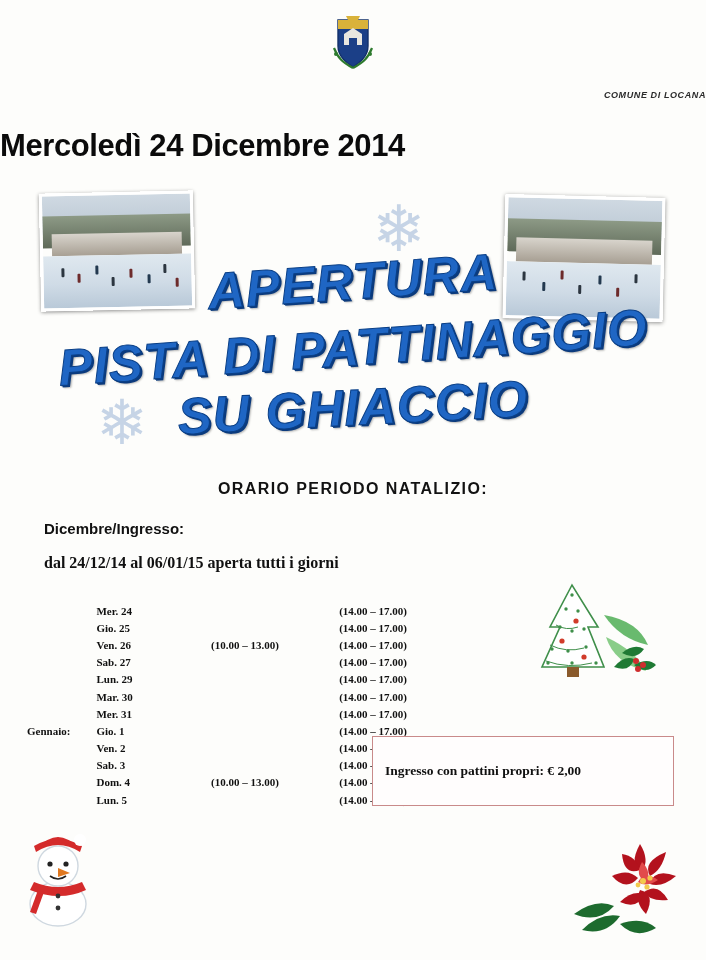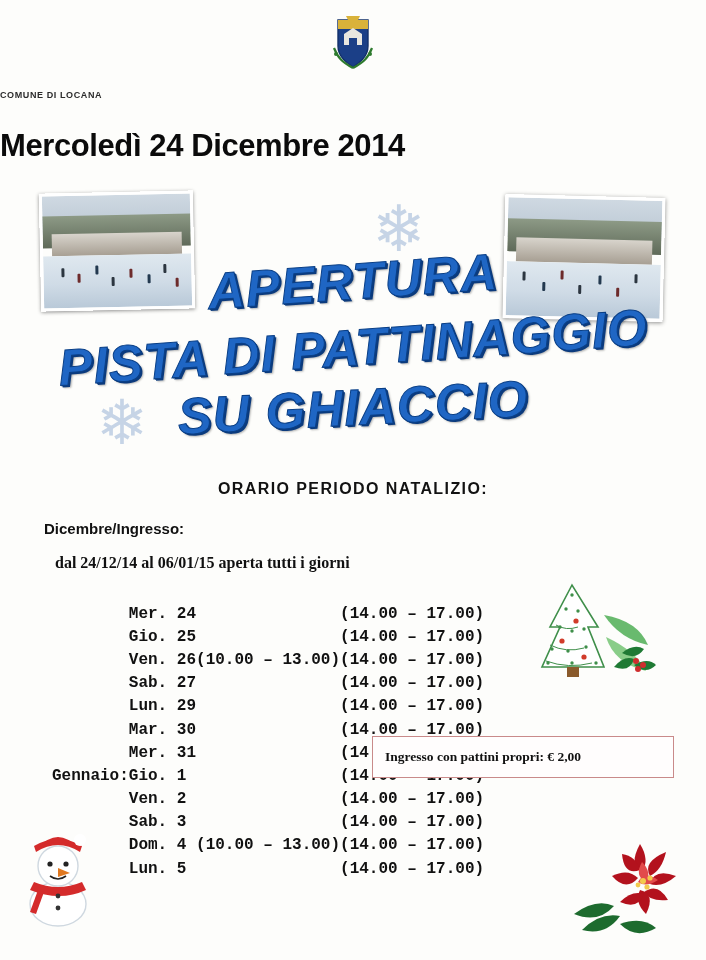--- a/index.html
+++ b/index.html
@@ -30,26 +30,27 @@
     height: 56px;
     position: relative;
   }
   .crest svg { display: block; }
 
   .comune-line {
     position: absolute;
     top: 90px;
     left: 0;
     width: 100%;
-    text-align: left;
+    text-align: right;
     font-family: "Liberation Sans", sans-serif;
     font-size: 9px;
     font-weight: bold;
     letter-spacing: 0.6px;
     color: #2b2b2b;
+    font-style: italic;
   }
 
   
   .date-title {
     position: absolute;
     top: 128px;
     left: 0;
     width: 100%;
     text-align: left;
     font-family: "Liberation Sans", sans-serif;
@@ -160,54 +161,53 @@
     color: #111;
   }
   .period-line {
     position: absolute;
     left: 44px;
     top: 554px;
     font-family: "Liberation Serif", serif;
     font-size: 16px;
     font-weight: bold;
     color: #111;
-    margin-left: 11px;
   }
 
   
   .schedule {
     position: absolute;
-    left: 52px;
+    left: 27px;
     top: 602px;
     width: 380px;
     border-collapse: collapse;
-    font-family: Liberation Mono, monospace;
-    font-size: 16px;
+    font-family: Liberation Serif, serif;
+    font-size: 11px;
     font-weight: bold;
     color: #111;
   }
   .schedule td {
     padding: 2.6px 0;
     white-space: nowrap;
     vertical-align: middle;
   }
   .col-month { width: 64px; }
   .col-day   { width: 66px; }
   .col-morn  { width: 102px; text-align: right; }
-  .col-aft   { width: 118px; text-align: center; }
+  .col-aft   { width: 118px; text-align: right; }
 
   
   .price-box {
     position: absolute;
     left: 372px;
     top: 736px;
     width: 302px;
     border: 1px solid #c98a8a;
     background: #fffdfd;
-    padding: 9px 12px;
+    padding: 23px 12px;
     box-sizing: border-box;
     font-family: "Liberation Serif", serif;
     font-size: 13.5px;
     font-weight: bold;
     color: #111;
     line-height: 1.65;
   }
 
   
   .tree {

